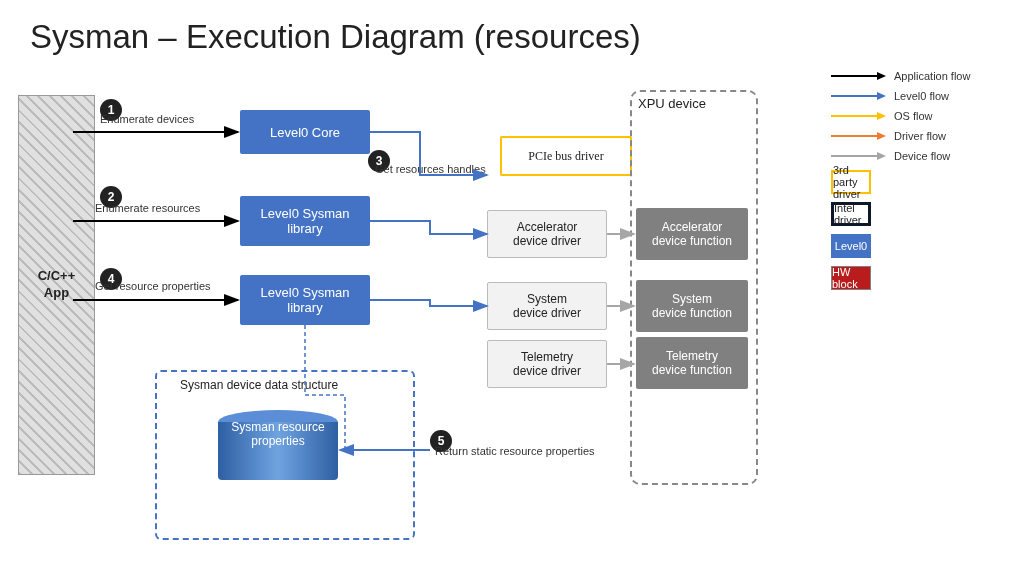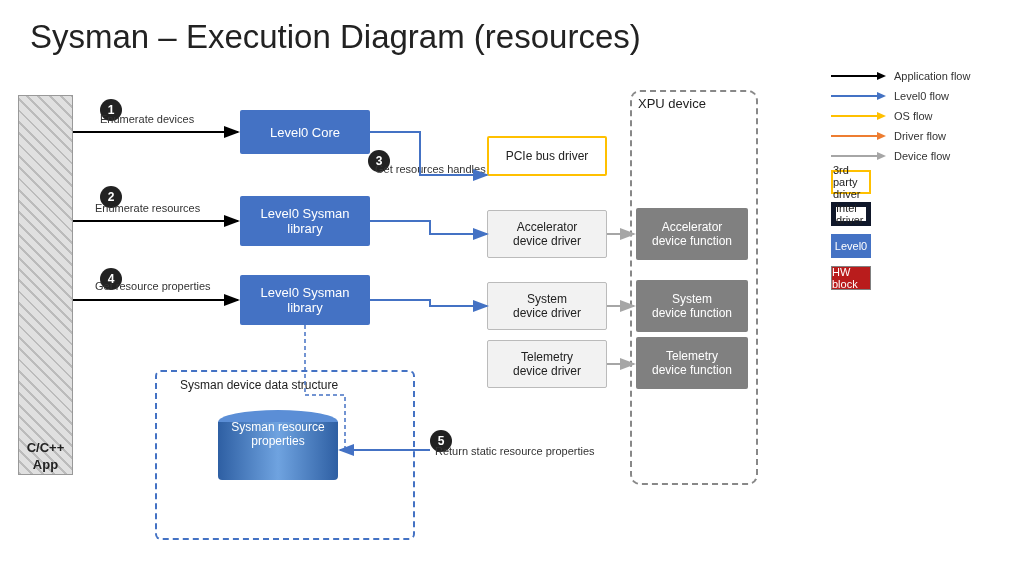--- a/index.html
+++ b/index.html
@@ -19,32 +19,32 @@
       font-size: 33px;
       font-weight: 300;
       color: #222;
     }
 
     
     .app-block {
       position: absolute;
       left: 18px;
       top: 95px;
-      width: 55px;
+      width: 77px;
       height: 380px;
       background: repeating-linear-gradient(
         45deg,
         #bbb,
         #bbb 2px,
         #e0e0e0 2px,
         #e0e0e0 8px
       );
       border: 1px solid #999;
       display: flex;
-      align-items: flex-end;
+      align-items: center;
       justify-content: center;
     }
     .app-label {
       font-size: 13px;
       font-weight: bold;
       color: #222;
       writing-mode: horizontal-tb;
       text-align: center;
       line-height: 1.3;
     }
@@ -293,21 +293,21 @@
 <div class="blue-box" style="left:240px; top:196px; width:130px; height:50px;">
   <span style="white-space:pre-line;">Level0 Sysman
 library</span>
 </div>
 
 <div class="blue-box" style="left:240px; top:275px; width:130px; height:50px;">
   <span style="white-space:pre-line;">Level0 Sysman
 library</span>
 </div>
 
-<div class="yellow-box" style="left:487px; top:136px; width:120px; height:40px;">
+<div class="yellow-box" style="left:500px; top:136px; width:132px; height:40px;font-family:Liberation Serif, serif;">
   <span>PCIe bus driver</span>
 </div>
 
 <div class="gray-box" style="left:487px; top:210px; width:120px; height:48px;">
   <span style="white-space:pre-line; text-align:center;">Accelerator
 device driver</span>
 </div>
 
 <div class="gray-box" style="left:487px; top:282px; width:120px; height:48px;">
   <span style="white-space:pre-line; text-align:center;">System
@@ -428,21 +428,21 @@
     <span class="legend-text">Device flow</span>
   </div>
 
   <div class="legend-row">
     <div class="legend-swatch" style="background:#fff; border:2px solid #FFC000; color:#222; font-size:11px;">
       <span>3rd party driver</span>
     </div>
   </div>
 
   <div class="legend-row">
-    <div class="legend-swatch" style="background:#fff; border:5px solid #0f172a; color:#222; font-size:11px;">
+    <div class="legend-swatch" style="background:#fff; border:3px solid #0f172a; color:#222; font-size:11px;">
       <span>Intel driver</span>
     </div>
   </div>
 
   <div class="legend-row">
     <div class="legend-swatch" style="background:#4472C4; border:1px solid #4472C4; color:#fff; font-size:11px;">
       <span>Level0</span>
     </div>
   </div>
 

